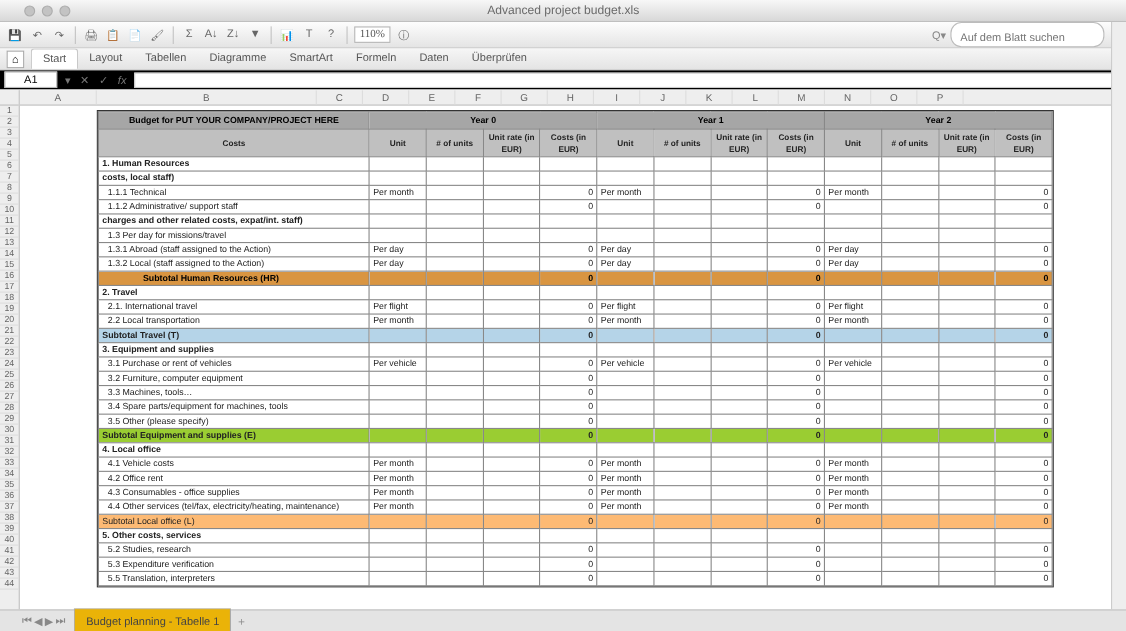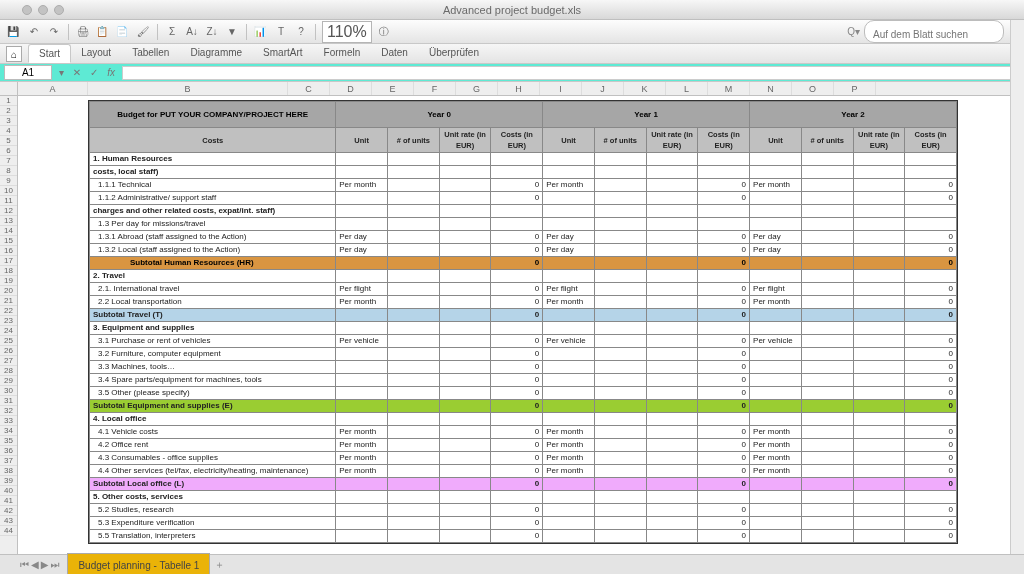--- a/index.html
+++ b/index.html
@@ -37,21 +37,21 @@
   border-bottom: 1px solid #c8c8c8;
   display: flex;
   align-items: center;
   gap: 4px;
   padding: 0 6px;
   font-size: 10px;
   color: #555;
 }
 .tb-icon { width: 16px; height: 16px; display: flex; align-items: center; justify-content: center; color: #666; }
 .tb-sep { width: 1px; height: 16px; background: #c2c2c2; margin: 0 2px; }
-.zoom-box { border: 1px solid #b5b5b5; background: #fff; padding: 1px 4px; font-size: 16px; }
+.zoom-box { border: 1px solid #b5b5b5; background: #fff; padding: 1px 4px; font-size: 10px; font-family: Liberation Serif, serif; }
 .search-box { margin-left: auto; display: flex; align-items: center; gap: 4px; margin-right: 14px;}
 .search-input { border: 1px solid #bcbcbc; border-radius: 10px; padding: 8px 20px 2px 8px; font-size: 10px; width: 140px; background:#fff;}
 
 
 .ribbon {
   height: 20px;
   background: linear-gradient(#f6f6f6, #e4e4e4);
   border-bottom: 1px solid #c8c8c8;
   display: flex;
   align-items: stretch;
@@ -63,21 +63,21 @@
   border: 1px solid #aaa; background: #fff; display:flex; align-items:center; justify-content:center;
 }
 .ribbon-tab {
   padding: 3px 10px; color: #555; border-right: 1px solid transparent;
 }
 .ribbon-tab.active { background: #fff; border: 1px solid #c8c8c8; border-bottom: 1px solid #fff; border-radius: 3px 3px 0 0; }
 
 
 .formula-bar {
   height: 18px;
-  background: #5eead4;
+  background: #000000;
   border-bottom: 1px solid #c8c8c8;
   display: flex; align-items: center;
   font-size: 10px;
   padding-left: 4px;
 }
 .name-box { width: 48px; border: 1px solid #bbb; background: #fff; padding: 1px 3px; margin-right: 4px; font-size: 10px; text-align:center;}
 .fx-group span { padding: 0 3px; color: #777; }
 .fx-label { color: #888; font-style: italic; }
 .fx-input { flex:1; background: #fff; border: 1px solid #ccc; height: 14px; margin-left: 4px;}
 
@@ -120,33 +120,33 @@
 }
 .budget table { border-collapse: collapse; width: 100%; table-layout: fixed; }
 .budget th, .budget td {
   border: 1px solid #888;
   padding: 1px 3px;
   height: 10px;
   line-height: 10px;
   overflow: hidden;
   white-space: nowrap;
 }
-.hdr-top th { background: #a6a6a6; color:#000; font-weight: bold; text-align: center; height: 26px;}
+.hdr-top th { background: #a6a6a6; color:#000; font-weight: bold; text-align: center; height: 16px;}
 .hdr-sub th { background: #c0c0c0; font-weight: bold; text-align: center; height: 24px; line-height: 11px; white-space: normal; font-size: 7.5px;}
 .col-costs { width: 200px; }
 .col-unit { width: 42px; }
 .col-n { width: 42px; }
 .col-rate { width: 42px; }
 .col-cost { width: 42px; }
 
 .section-hdr td { font-weight: bold; }
 .row-sub td:first-child { padding-left: 8px; }
 .right { text-align: right; }
 .subtotal-orange td { background: #d99541; color:#000; font-weight: bold; padding-left: 40px; }
-.subtotal-lightorange td { background: #f0abfc; font-weight: bold; }
+.subtotal-lightorange td { background: #fdba74; font-weight: normal; }
 .subtotal-blue td { background: #b5d4e8; font-weight: bold; }
 .subtotal-green td { background: #9acd32; font-weight: bold;}
 
 
 .sheet-tabs {
   position: absolute; bottom: 0; left: 0; right: 0;
   height: 20px; background: #e4e4e4; border-top: 1px solid #c0c0c0;
   display: flex; align-items: center; font-size: 10px; padding-left: 20px;
 }
 .sheet-tabs .nav { display:flex; gap:2px; margin-right: 8px;}

